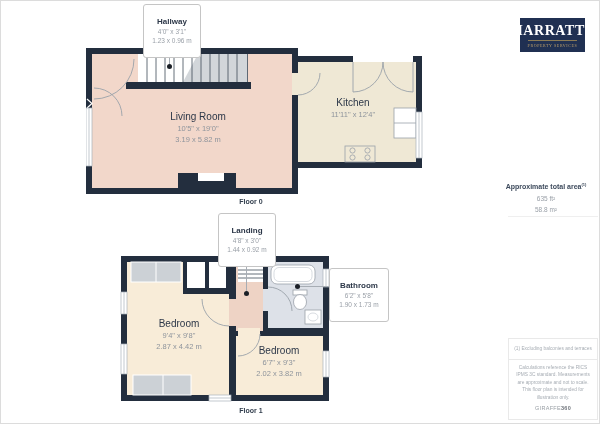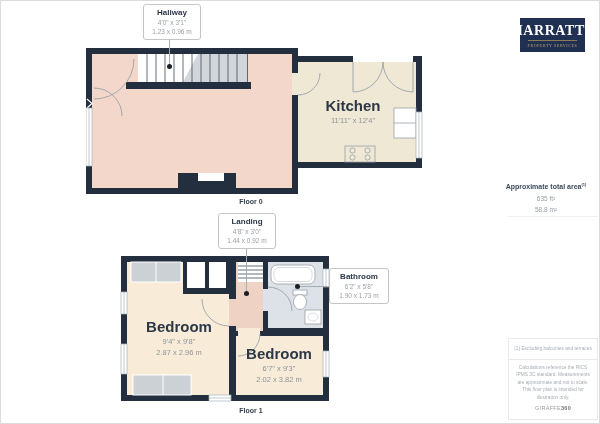--- a/index.html
+++ b/index.html
@@ -1,23 +1,23 @@
 <!DOCTYPE html>
 <html><head>
 <meta charset="utf-8">
 <style>
   html,body{margin:0;padding:0;background:#fff;font-family:"Liberation Sans",sans-serif;-webkit-font-smoothing:antialiased;}
   #page{position:relative;width:600px;height:424px;background:#fff;border:1px solid #dcdcdc;box-sizing:border-box;overflow:hidden;}
   .abs{position:absolute;}
   svg.plan{position:absolute;z-index:1;}
-  .label-box{position:absolute;background:#fff;border:1px solid #c5c5c5;border-radius:3px;padding:3px 4px;text-align:center;z-index:6;}
+  .label-box{position:absolute;background:#fff;border:1px solid #c5c5c5;border-radius:3px;padding:12px 4px;text-align:center;z-index:6;}
   .label-box .t{font-size:8px;font-weight:bold;color:#2c3748;margin-bottom:1px;white-space:nowrap;}
   .label-box .d{font-size:6.5px;color:#9aa0a8;line-height:1.4;white-space:nowrap;}
   .room-label{position:absolute;width:150px;text-align:center;z-index:4;}
-  .room-label .t{font-size:15px;font-weight:bold;color:#2c3748;margin-bottom:2px;white-space:nowrap;}
+  .room-label .t{font-size:10px;font-weight:normal;color:#2c3748;margin-bottom:2px;white-space:nowrap;}
   .room-label .d{font-size:7.5px;color:#8e949c;line-height:1.45;white-space:nowrap;}
   .floor-label{position:absolute;width:150px;text-align:center;font-size:7px;font-weight:bold;color:#333f4e;z-index:4;}
   .leader{position:absolute;background:#a7adb4;z-index:5;}
   .dot{position:absolute;width:5px;height:5px;border-radius:50%;background:#1a1f26;z-index:6;}
   .sb-small{font-size:4.8px;color:#a7adb4;line-height:1.55;}
 </style>
 </head>
 <body>
 
 <div id="page">
@@ -161,20 +161,25 @@
 
   <div class="leader" style="left:297px;top:284.5px;width:31px;height:1px;"></div>
   <div class="dot" style="left:294px;top:282.5px;"></div>
 
   <div class="label-box" style="left:142px;top:3px;width:48px;">
     <div class="t">Hallway</div>
     <div class="d">4'0" x 3'1"</div>
     <div class="d">1.23 x 0.96 m</div>
   </div>
 
+  <div class="room-label" style="left:122px;top:110px;">
+    <div class="t">Living Room</div>
+    <div class="d">10'5" x 19'0"</div>
+    <div class="d">3.19 x 5.82 m</div>
+  </div>
 
   <div class="room-label" style="left:277px;top:96px;">
     <div class="t">Kitchen</div>
     <div class="d">11'11" x 12'4"</div>
   </div>
 
   <div class="floor-label" style="left:175px;top:197px;">Floor 0</div>
 
   <div class="label-box" style="left:328px;top:267px;width:50px;">
     <div class="t">Bathroom</div>
@@ -184,21 +189,21 @@
 
   <div class="label-box" style="left:217px;top:212px;width:48px;">
     <div class="t">Landing</div>
     <div class="d">4'8" x 3'0"</div>
     <div class="d">1.44 x 0.92 m</div>
   </div>
 
   <div class="room-label" style="left:103px;top:317px;">
     <div class="t">Bedroom</div>
     <div class="d">9'4" x 9'8"</div>
-    <div class="d">2.87 x 2.96 m</div>
+    <div class="d">2.87 x 4.42 m</div>
   </div>
 
   <div class="room-label" style="left:203px;top:344px;">
     <div class="t">Bedroom</div>
     <div class="d">6'7" x 9'3"</div>
     <div class="d">2.02 x 3.82 m</div>
   </div>
 
   <div class="floor-label" style="left:175px;top:406px;">Floor 1</div>
 

